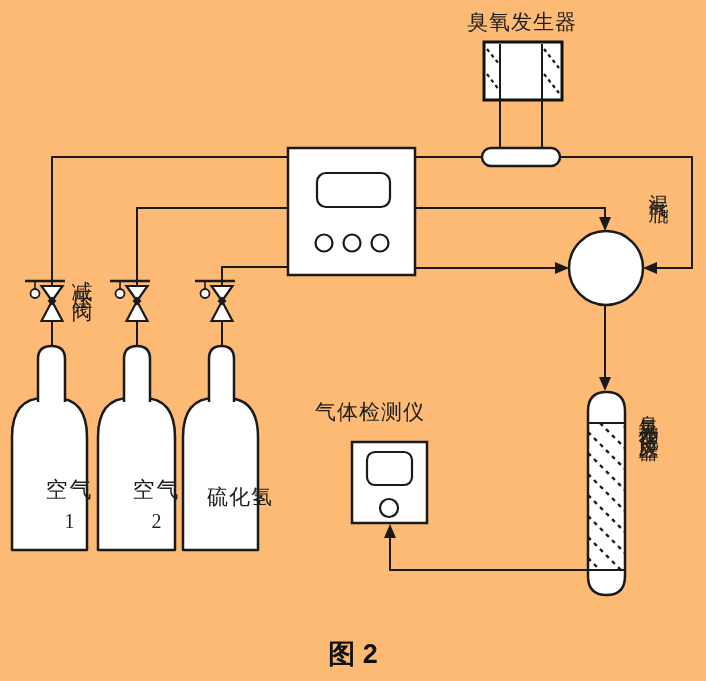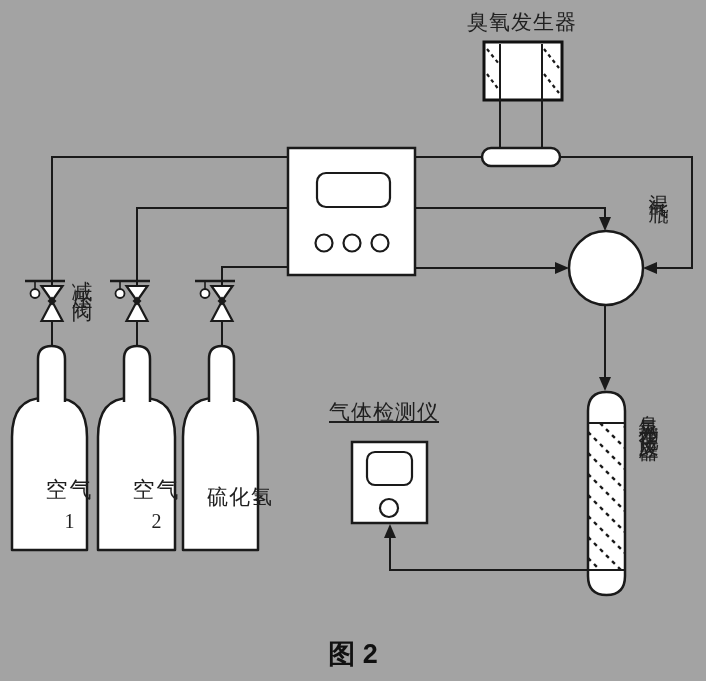--- a/index.html
+++ b/index.html
@@ -1,17 +1,17 @@
 <!DOCTYPE html>
 <html><head>
 <meta charset="utf-8">
 <style>
   html,body{margin:0;padding:0;background:#fff;}
   .stage{
-    position:relative;width:706px;height:681px;background:#a3a3a3;
+    position:relative;width:706px;height:681px;background:#fdba74;
     font-family:"Liberation Serif","DejaVu Serif",serif;color:#1f1f1f;
     overflow:hidden;
   }
   .stage svg{position:absolute;left:0;top:0;}
   .lbl{position:absolute;line-height:1.05;white-space:nowrap;}
   .lbl.center{text-align:center;}
   .vert{
     writing-mode:vertical-rl;text-orientation:upright;
     white-space:nowrap;
   }
@@ -151,21 +151,21 @@
     </g>
   </svg>
 
   <div class="lbl center" style="left:457px;top:11px;width:130px;font-size:21px;letter-spacing:1px;">臭氧发生器</div>
 
 
   <div class="lbl vert" style="left:648px;top:178px;font-size:20px;letter-spacing:5px;">混气瓶</div>
 
   <div class="lbl vert" style="left:71px;top:264px;font-size:21px;letter-spacing:10px;">减压阀</div>
 
-  <div class="lbl center" style="left:314px;top:401px;width:140px;font-size:21px;letter-spacing:1px;text-decoration:underline;">气体检测仪</div>
+  <div class="lbl center" style="left:300px;top:401px;width:140px;font-size:21px;letter-spacing:1px;">气体检测仪</div>
 
   <div class="lbl vert" style="left:638px;top:399px;font-size:20px;letter-spacing:4px;">臭氧光催化反应器</div>
 
   <div class="cyl-label" style="left:12px;top:475px;width:75px;">
     <span class="l1">空气</span>
     <span class="l2">1</span>
   </div>
 
   <div class="cyl-label" style="left:98px;top:475px;width:77px;">
     <span class="l1">空气</span>

